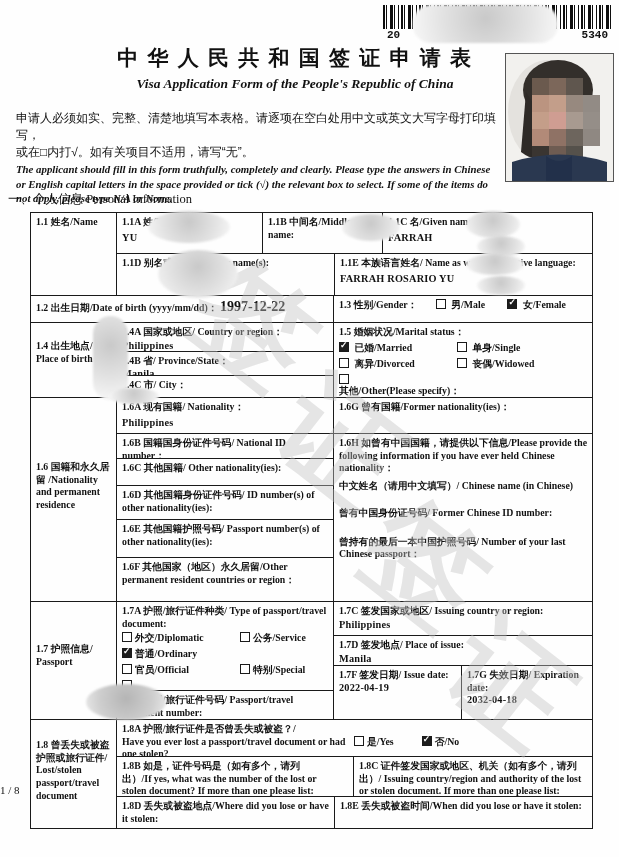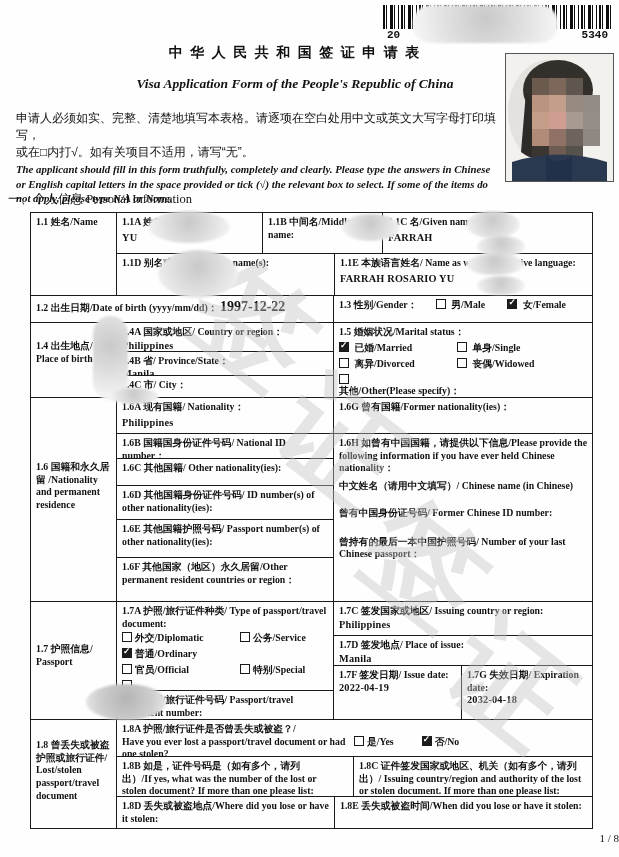--- a/index.html
+++ b/index.html
@@ -8,21 +8,21 @@
   
   .barcode{position:absolute;left:383px;top:5px;width:229px;}
   .bars{height:24px;background:repeating-linear-gradient(90deg,
       #0d0d0d 0 2px,#fff 2px 3px,#0d0d0d 3px 4px,#fff 4px 7px,
       #0d0d0d 7px 10px,#fff 10px 11px,#0d0d0d 11px 12px,#fff 12px 15px,
       #0d0d0d 15px 16px,#fff 16px 18px);}
   .bar-digits{display:flex;justify-content:space-between;font-family:"Liberation Mono","DejaVu Sans Mono",monospace;
       font-size:11px;font-weight:bold;padding:0 4px;}
   
   .title-cn{position:absolute;left:55px;top:44px;width:480px;text-align:center;
-      font-size:14px;font-weight:bold;letter-spacing:2px;}
+      font-size:21px;font-weight:bold;letter-spacing:2px;}
   .title-en{position:absolute;left:55px;top:76px;width:480px;text-align:center;
       font-size:13.5px;font-weight:bold;font-style:italic;}
   
   .photo{position:absolute;left:505px;top:53px;width:107px;height:127px;border:1px solid #555;background:#f2f1ee;}
   
   .notes{position:absolute;left:16px;top:110px;width:480px;}
   .note-cn{font-size:12px;font-weight:normal;line-height:1.4;font-family:"Liberation Sans","DejaVu Sans",sans-serif;}
   .note-en{font-size:10.8px;font-weight:bold;font-style:italic;line-height:1.32;margin-top:2px;}
   .sec-title{position:absolute;left:8px;top:191px;font-size:12.5px;font-weight:normal;}
   
@@ -45,21 +45,21 @@
   .cb{display:inline-block;width:8px;height:8px;border:1.2px solid #1a1a1a;vertical-align:-1px;
       margin-right:3px;position:relative;background:#fff;}
   .cb.checked{background:#1c1c1c;}
   .cb.checked::after{content:"✓";position:absolute;left:0px;top:-3px;color:#fff;font-size:9px;font-weight:bold;}
   .cbl{font-weight:bold;white-space:nowrap;}
   .opt{display:inline-block;}
   
   .optrow{display:flex;margin-top:3px;}
   .optrow .opt:first-child{width:118px;}
   
-  .footer{position:absolute;left:0;top:832px;width:100%;text-align:right;font-size:11px;}
+  .footer{position:absolute;left:0;top:784px;width:100%;text-align:left;font-size:11px;}
   
   .wm{position:absolute;font-size:118px;color:#c3c3c3;opacity:.42;transform:rotate(38deg);
       font-weight:bold;pointer-events:none;z-index:5;font-family:"DejaVu Sans",sans-serif;}
   
   .blob{position:absolute;z-index:6;border-radius:50%;
       background:radial-gradient(circle at 50% 35%,#c9c9c9 0%,#e2e2e2 55%,#f3f3f3 90%);
       filter:blur(1px);}
   .blob.dark{background:radial-gradient(circle at 50% 40%,#b5b5b5 0%,#cfcfcf 60%,#e9e9e9 95%);}
   .blob.pill{border-radius:18px;}
 </style>

